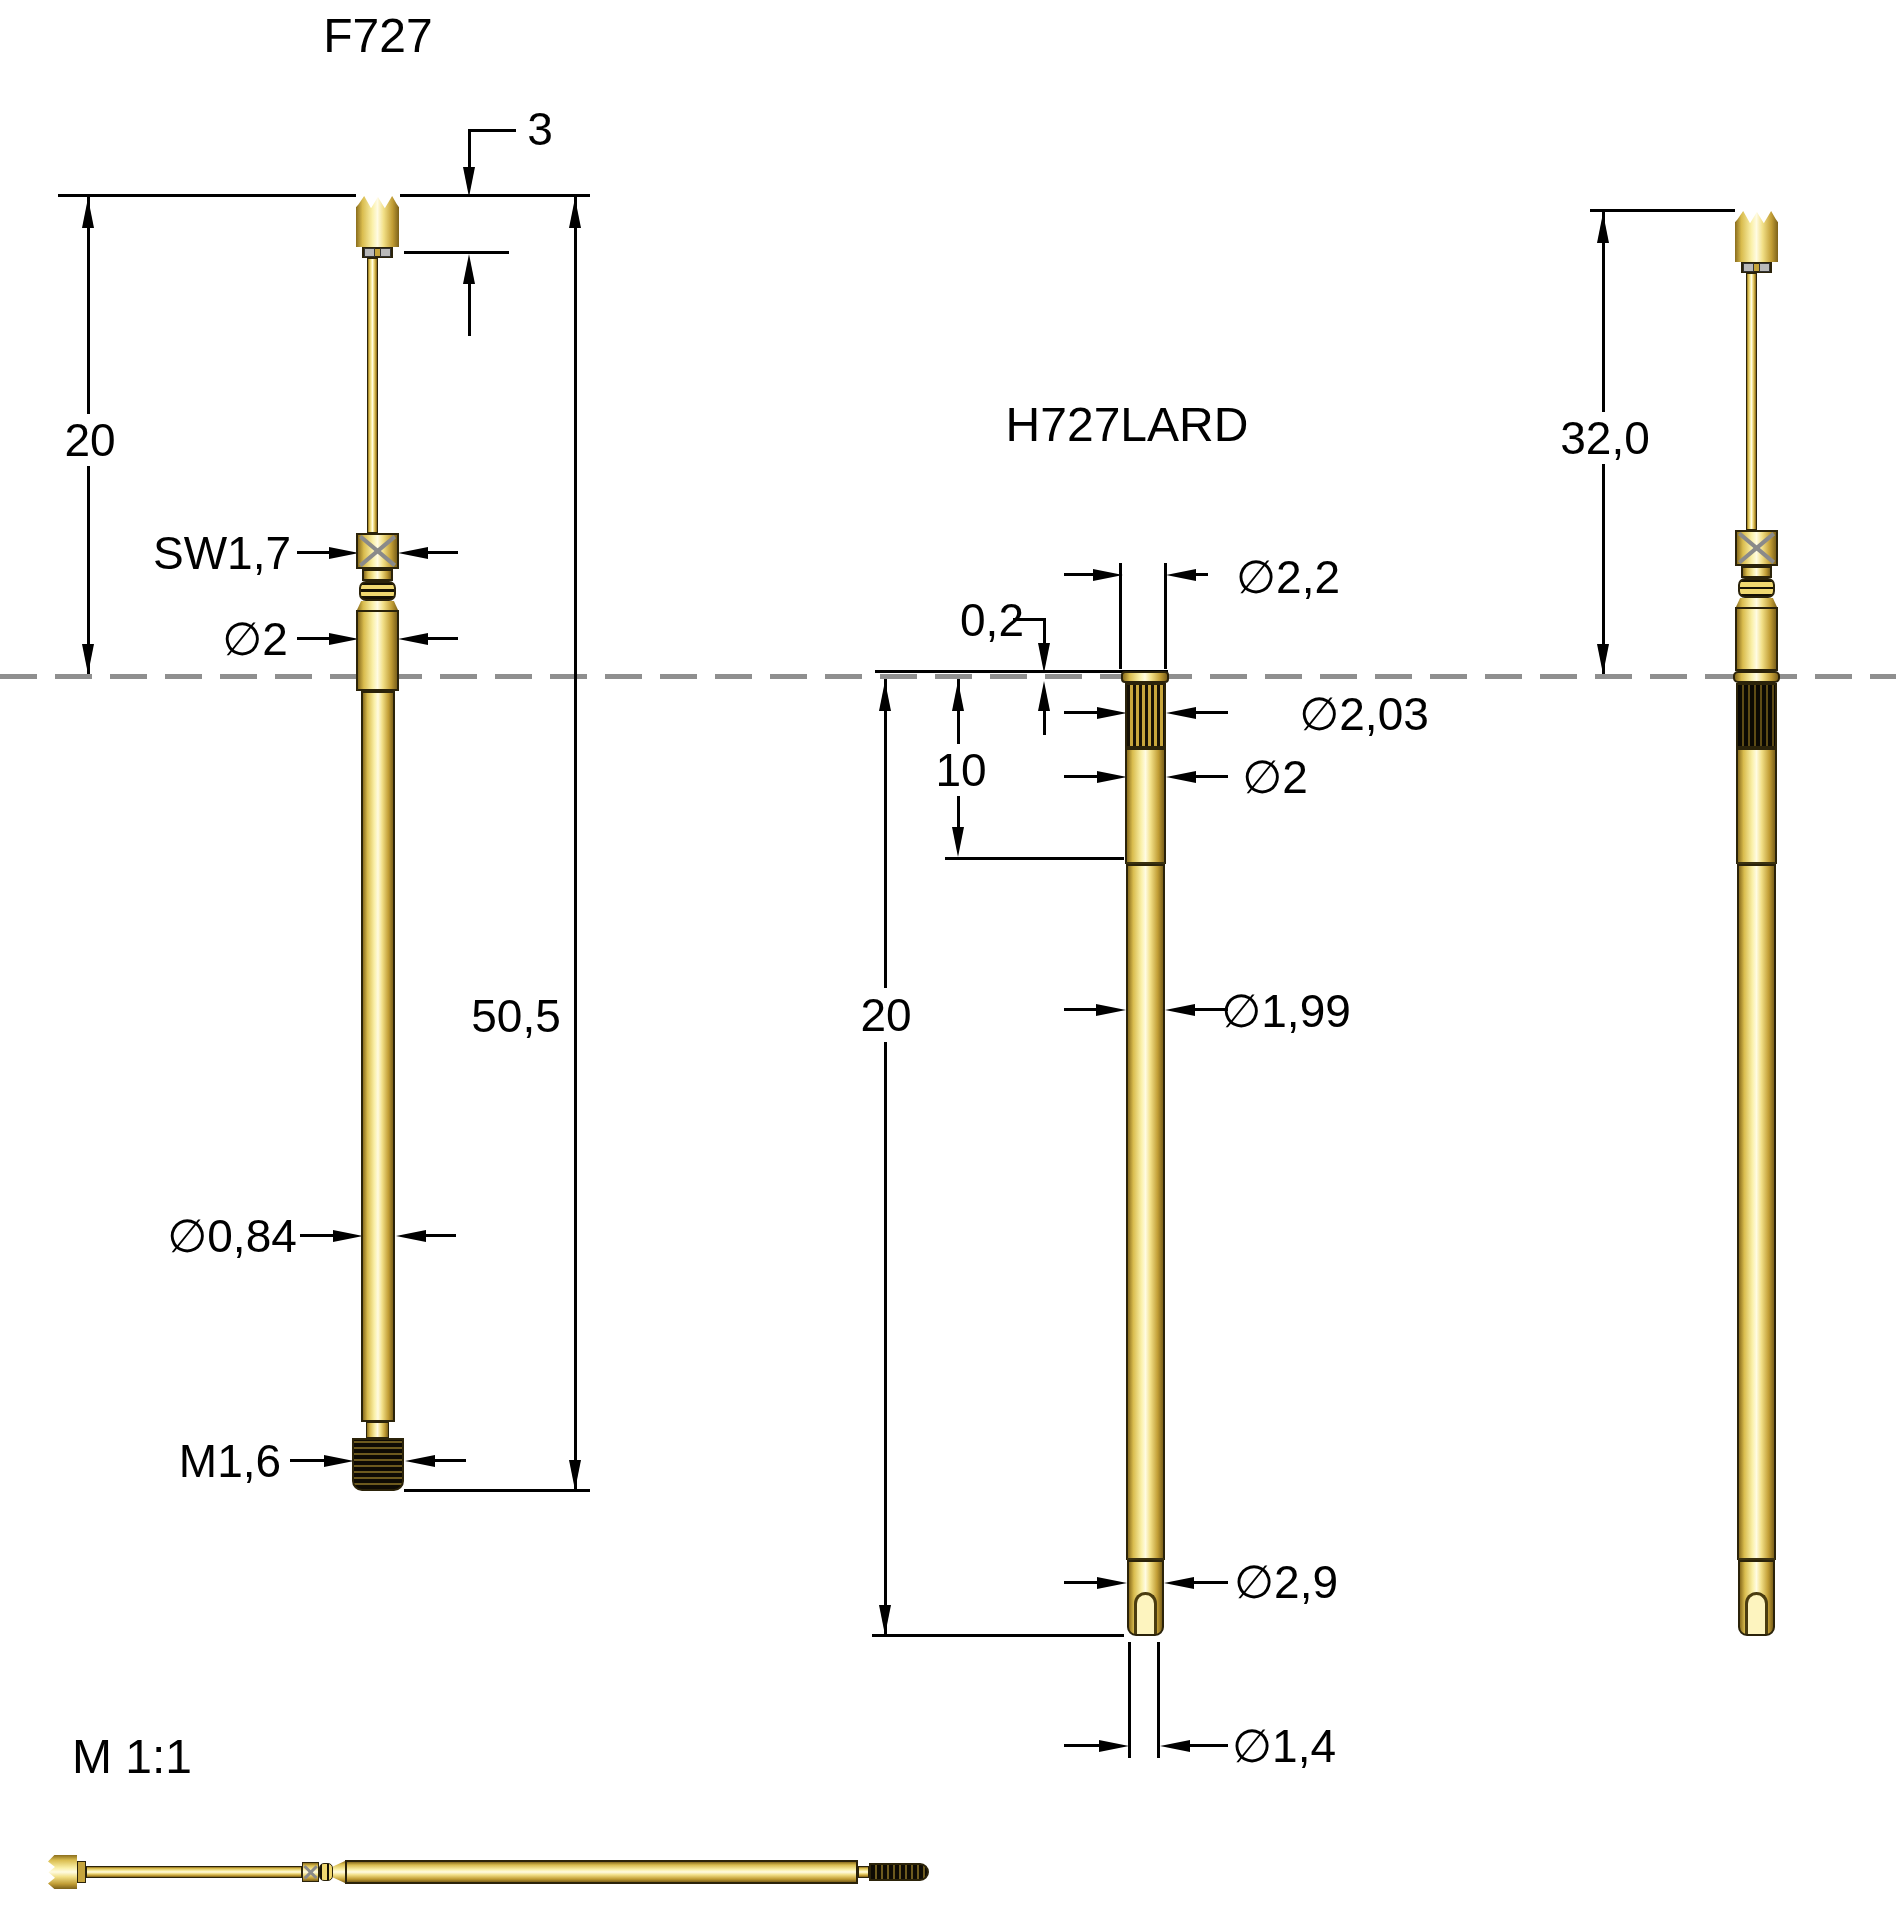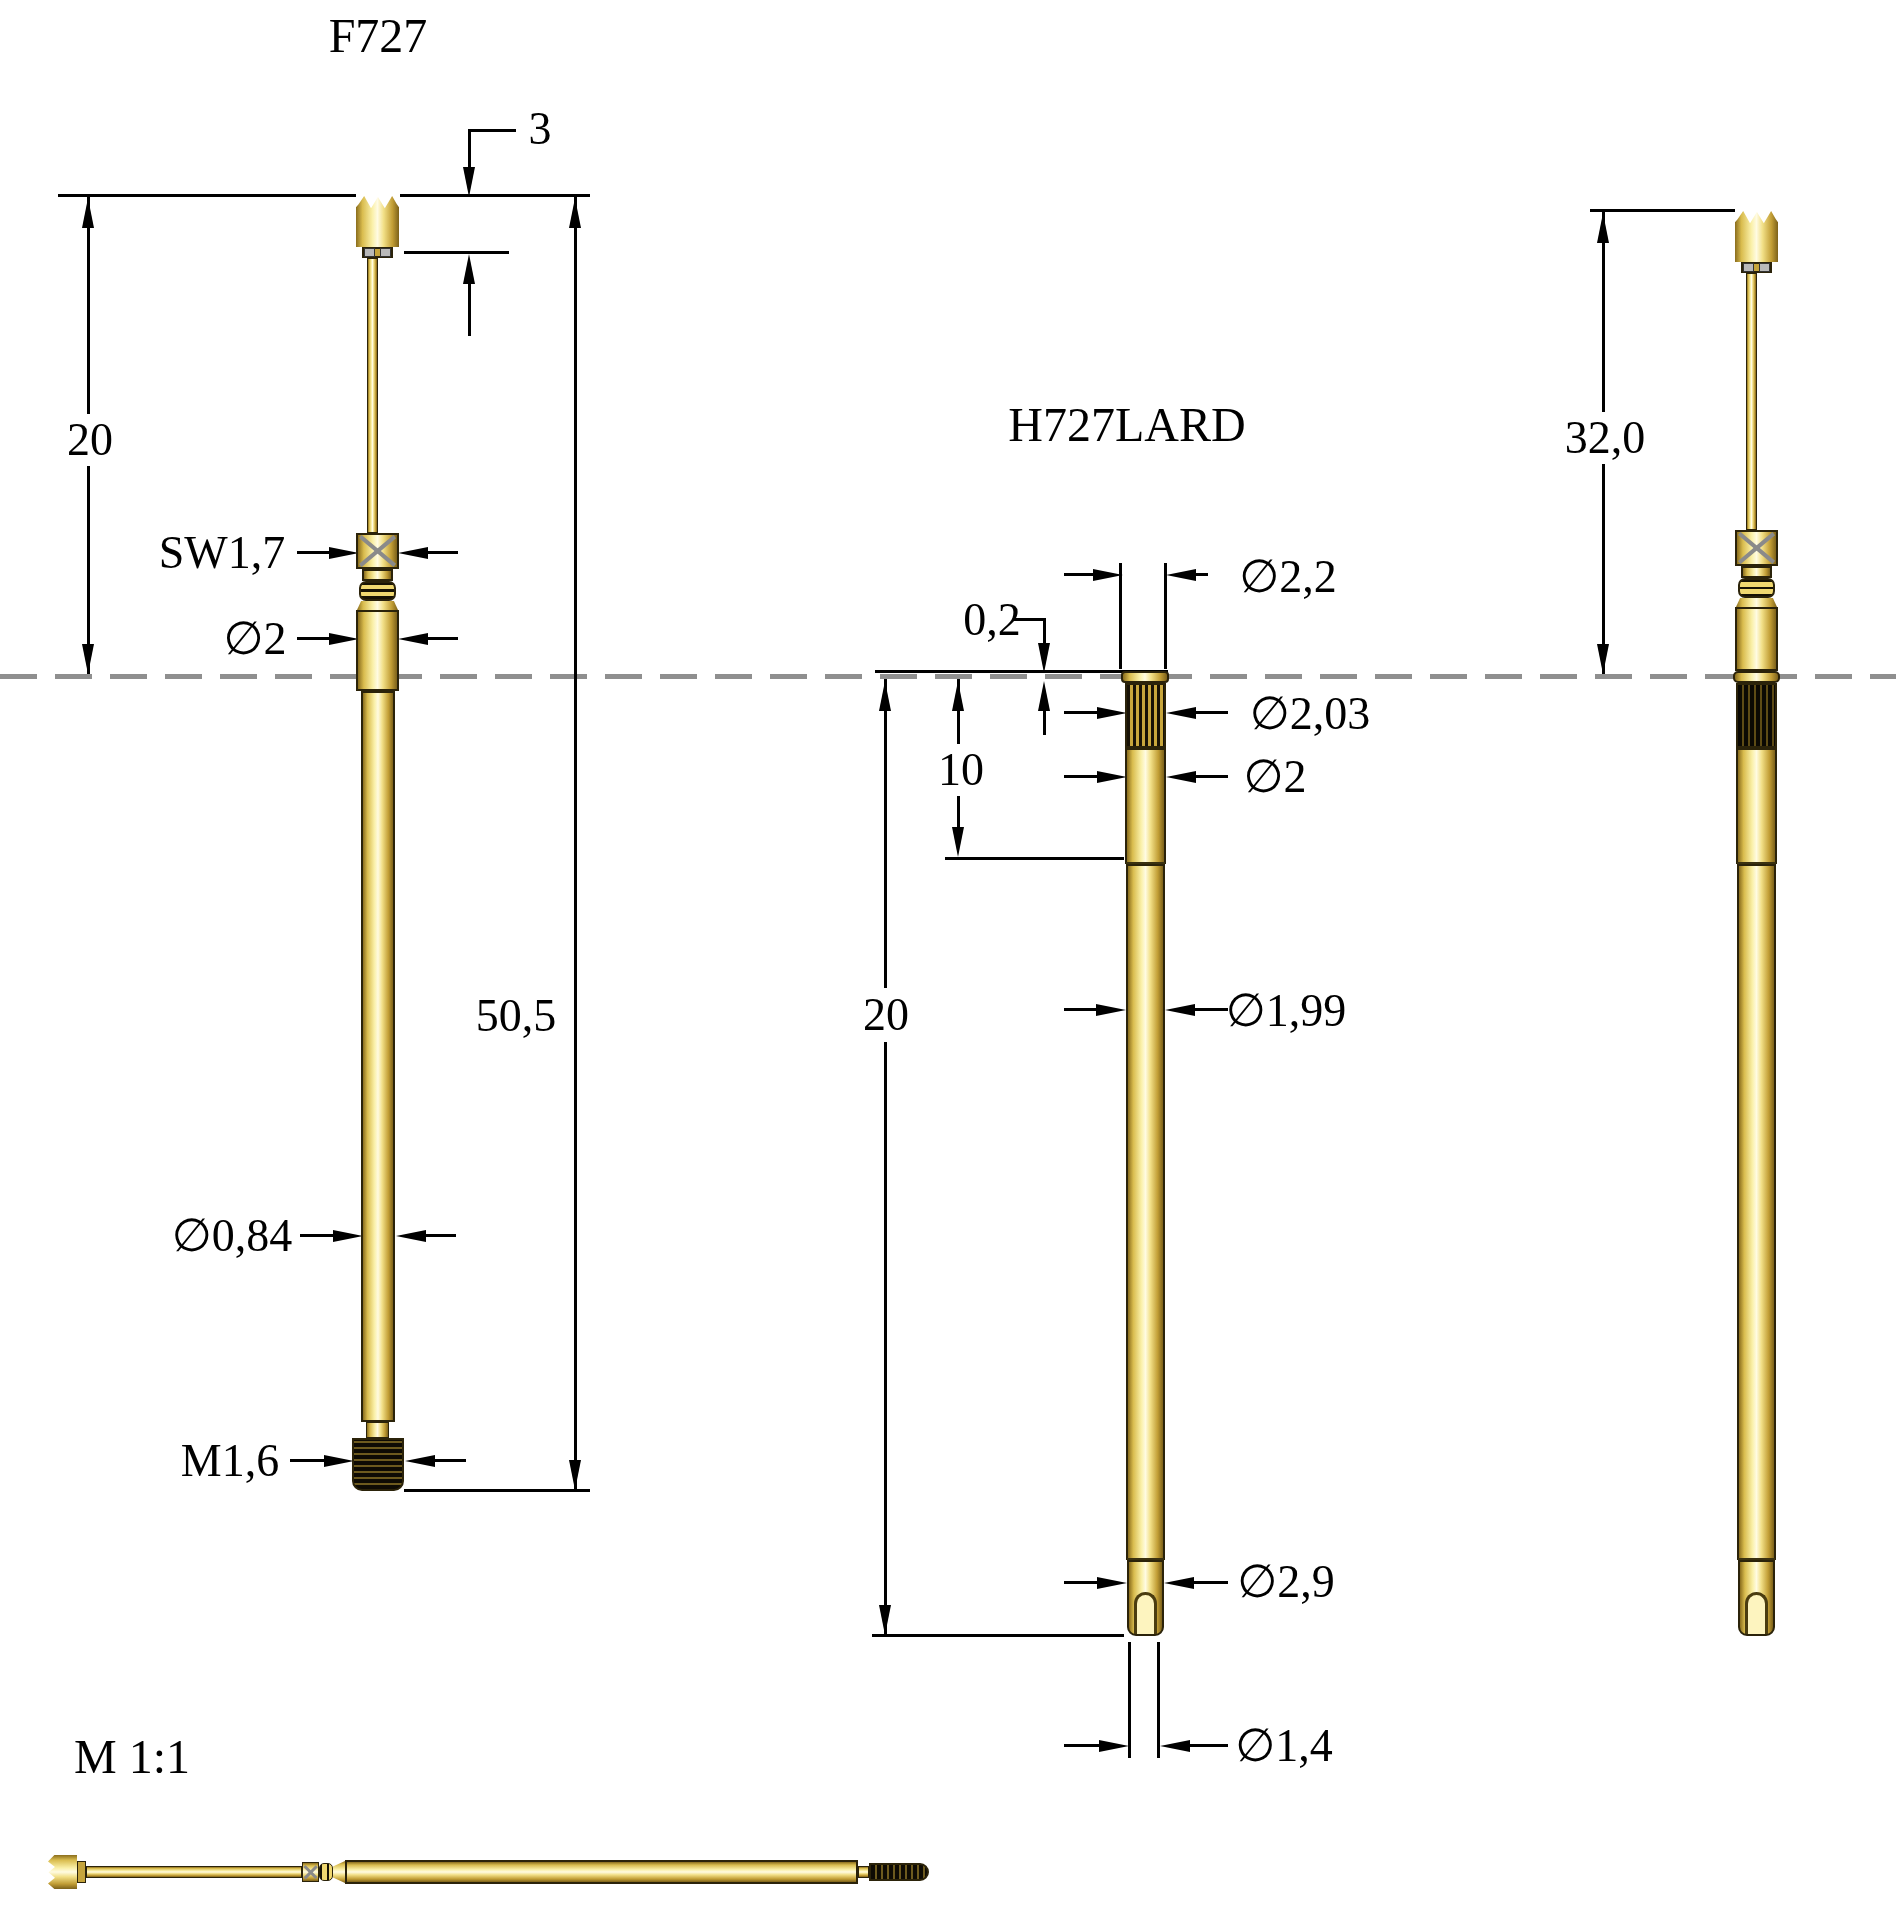--- a/index.html
+++ b/index.html
@@ -1,19 +1,19 @@
 <!DOCTYPE html>
 <html><head>
 <meta charset="utf-8">
 <style>
   html,body{margin:0;padding:0;background:#fff}
   .canvas{position:relative;width:1896px;height:1920px;background:#fff;overflow:hidden;
           font-family:"Liberation Sans", sans-serif;}
   .lbl{position:absolute;transform:translate(-50%,-50%);font-size:46px;color:#000;
-       white-space:nowrap;line-height:1;font-family:Liberation Serif, serif;}
+       white-space:nowrap;line-height:1;}
   .title{font-size:48px}
   .hl,.vl{position:absolute;background:#000}
   .hl{height:3px}
   .vl{width:3px}
   
   .au,.ad,.al,.ar{position:absolute;width:0;height:0;border-style:solid;border-color:transparent}
   .au{border-width:0 6px 30px 6px;border-bottom-color:#000}
   .ad{border-width:30px 6px 0 6px;border-top-color:#000}
   .al{border-width:6px 30px 6px 0;border-right-color:#000}
   .ar{border-width:6px 0 6px 30px;border-left-color:#000}
@@ -234,21 +234,21 @@
   <div class="lbl" style="left:90px;top:440px">20</div>
   <div class="lbl" style="left:222px;top:553px">SW1,7</div>
   <div class="lbl" style="left:255px;top:639px">∅2</div>
   <div class="lbl" style="left:516px;top:1016px">50,5</div>
   <div class="lbl" style="left:232px;top:1236px">∅0,84</div>
   <div class="lbl" style="left:230px;top:1461px">M1,6</div>
 
   <div class="lbl title" style="left:1127px;top:425px">H727LARD</div>
   <div class="lbl" style="left:992px;top:620px">0,2</div>
   <div class="lbl" style="left:1288px;top:577px">∅2,2</div>
-  <div class="lbl" style="left:1310px;top:714px">∅2,03</div>
+  <div class="lbl" style="left:1364px;top:714px">∅2,03</div>
   <div class="lbl" style="left:1275px;top:777px">∅2</div>
   <div class="lbl" style="left:961px;top:770px">10</div>
   <div class="lbl" style="left:886px;top:1015px">20</div>
   <div class="lbl" style="left:1286px;top:1011px">∅1,99</div>
   <div class="lbl" style="left:1286px;top:1582px">∅2,9</div>
   <div class="lbl" style="left:1284px;top:1746px">∅1,4</div>
 
   <div class="lbl" style="left:1605px;top:438px">32,0</div>
 
   <div class="lbl title" style="left:132px;top:1757px">M 1:1</div>

